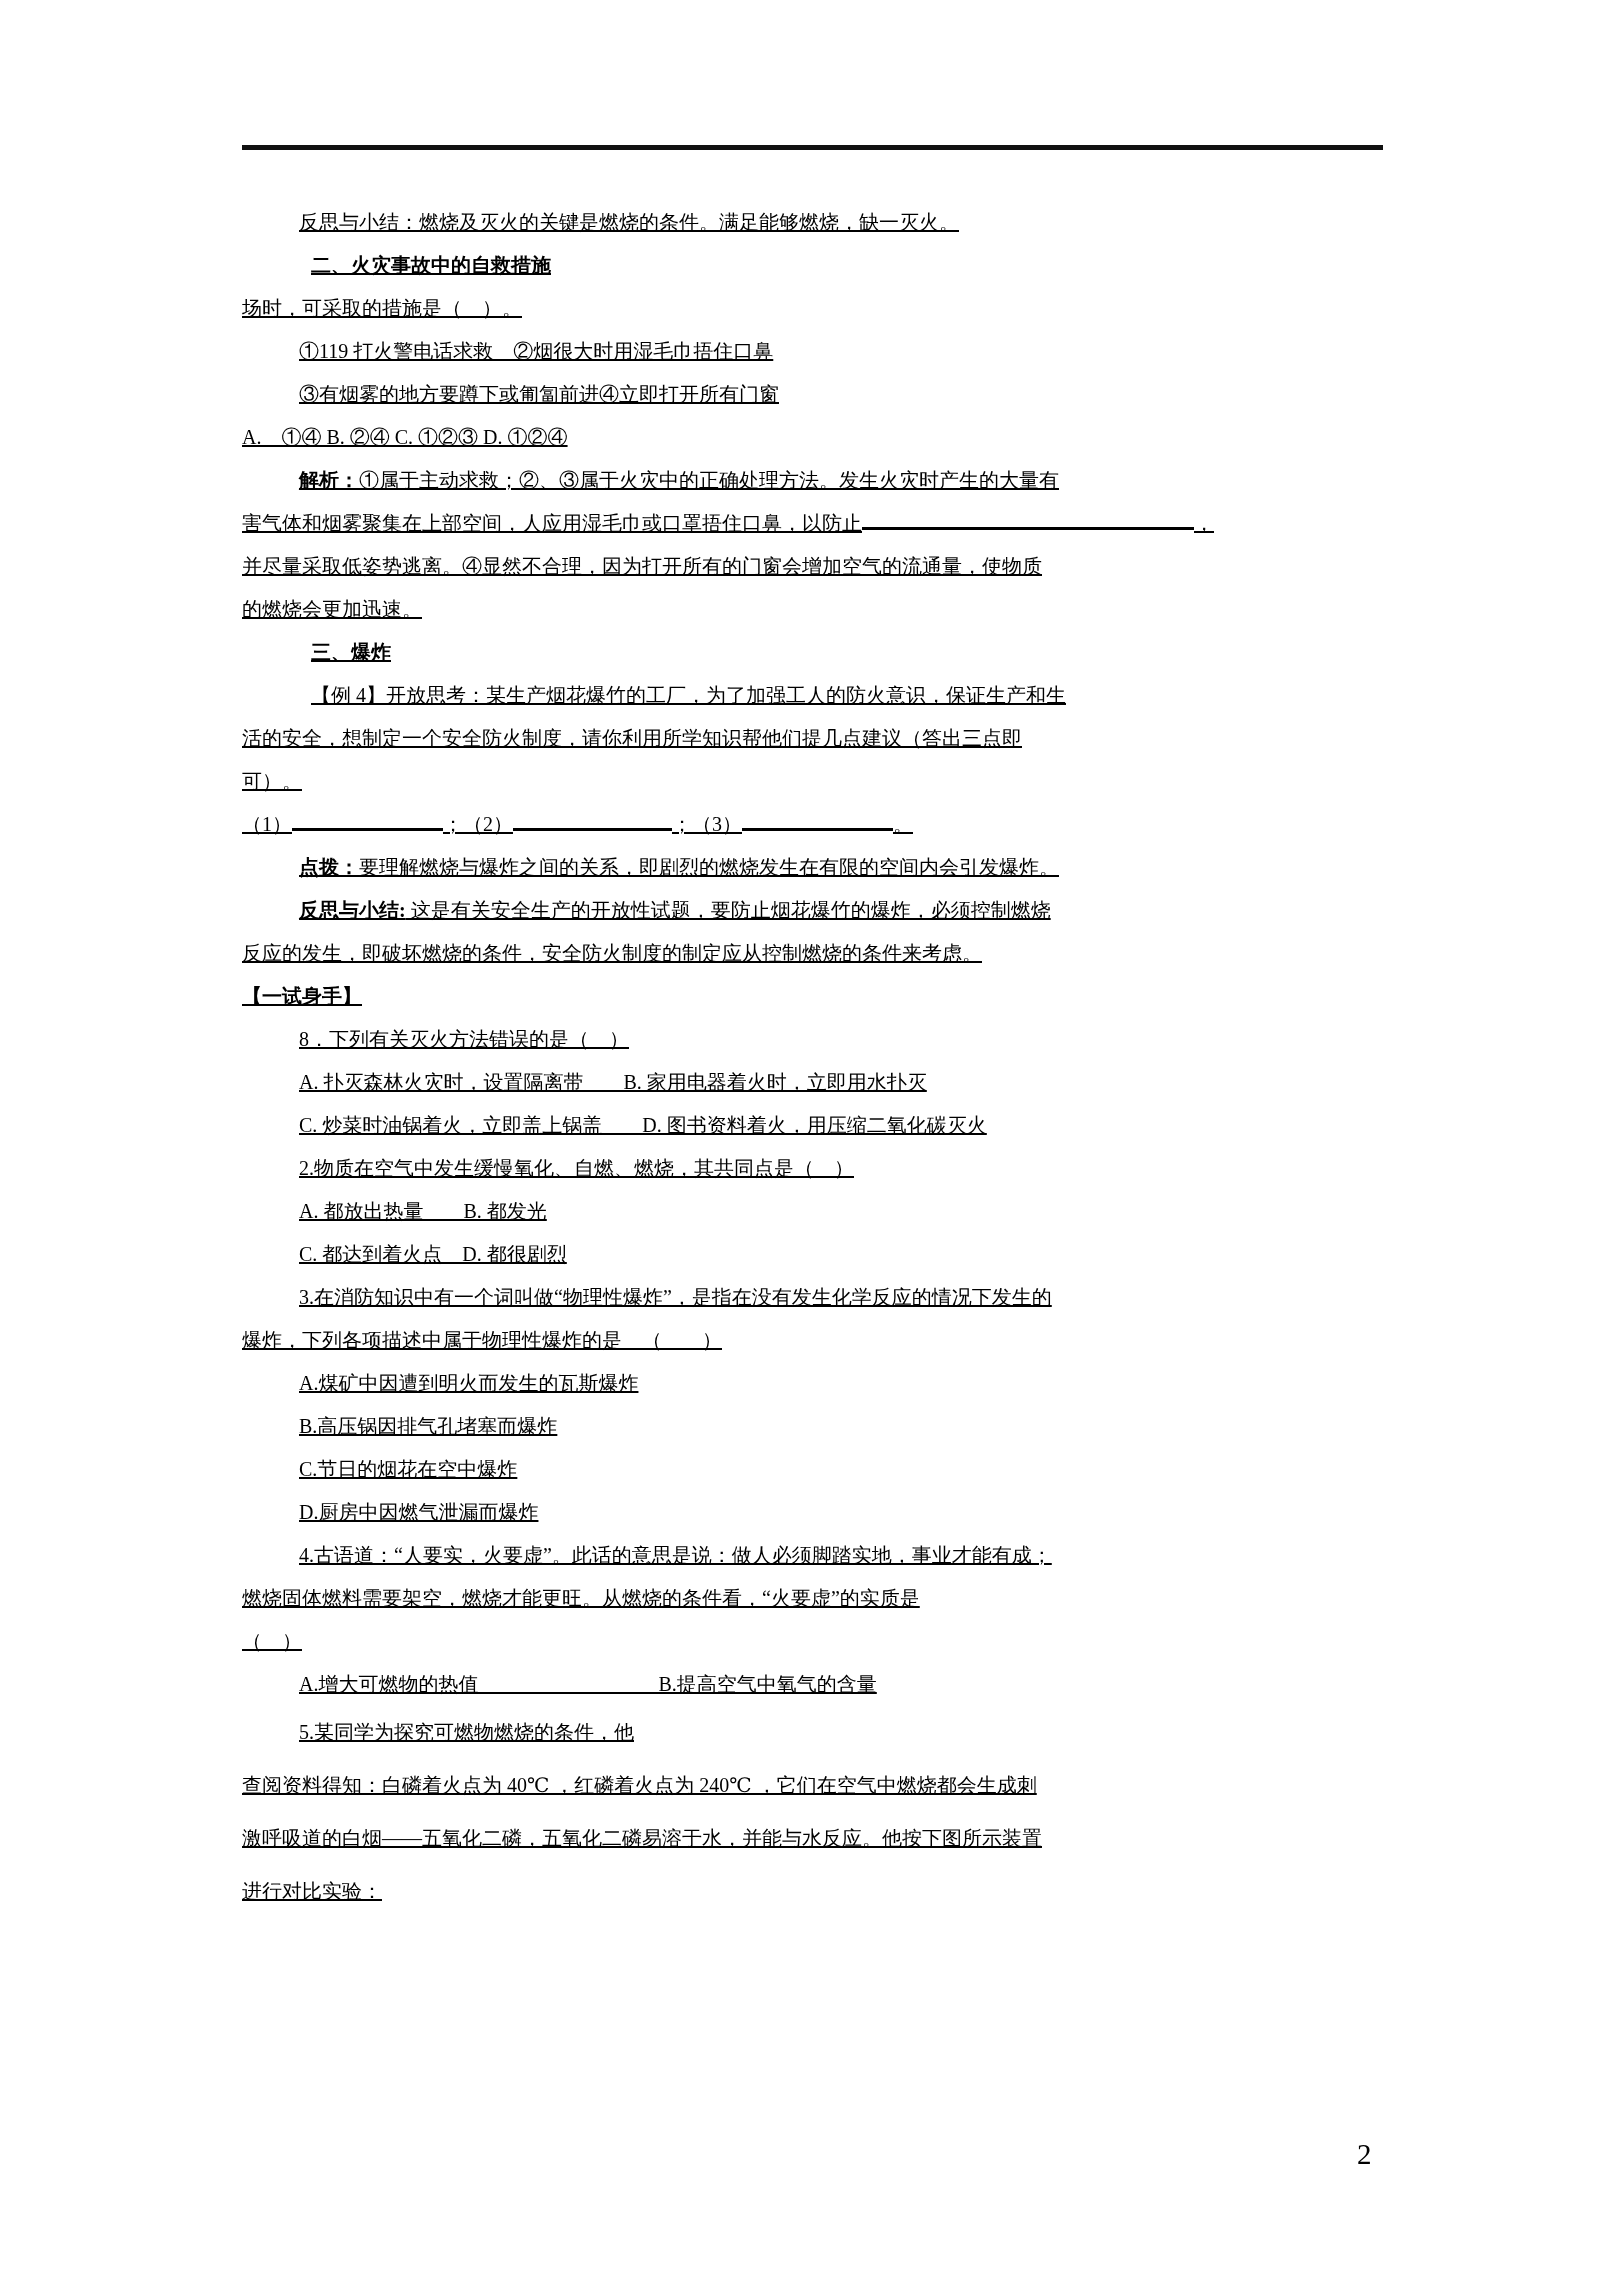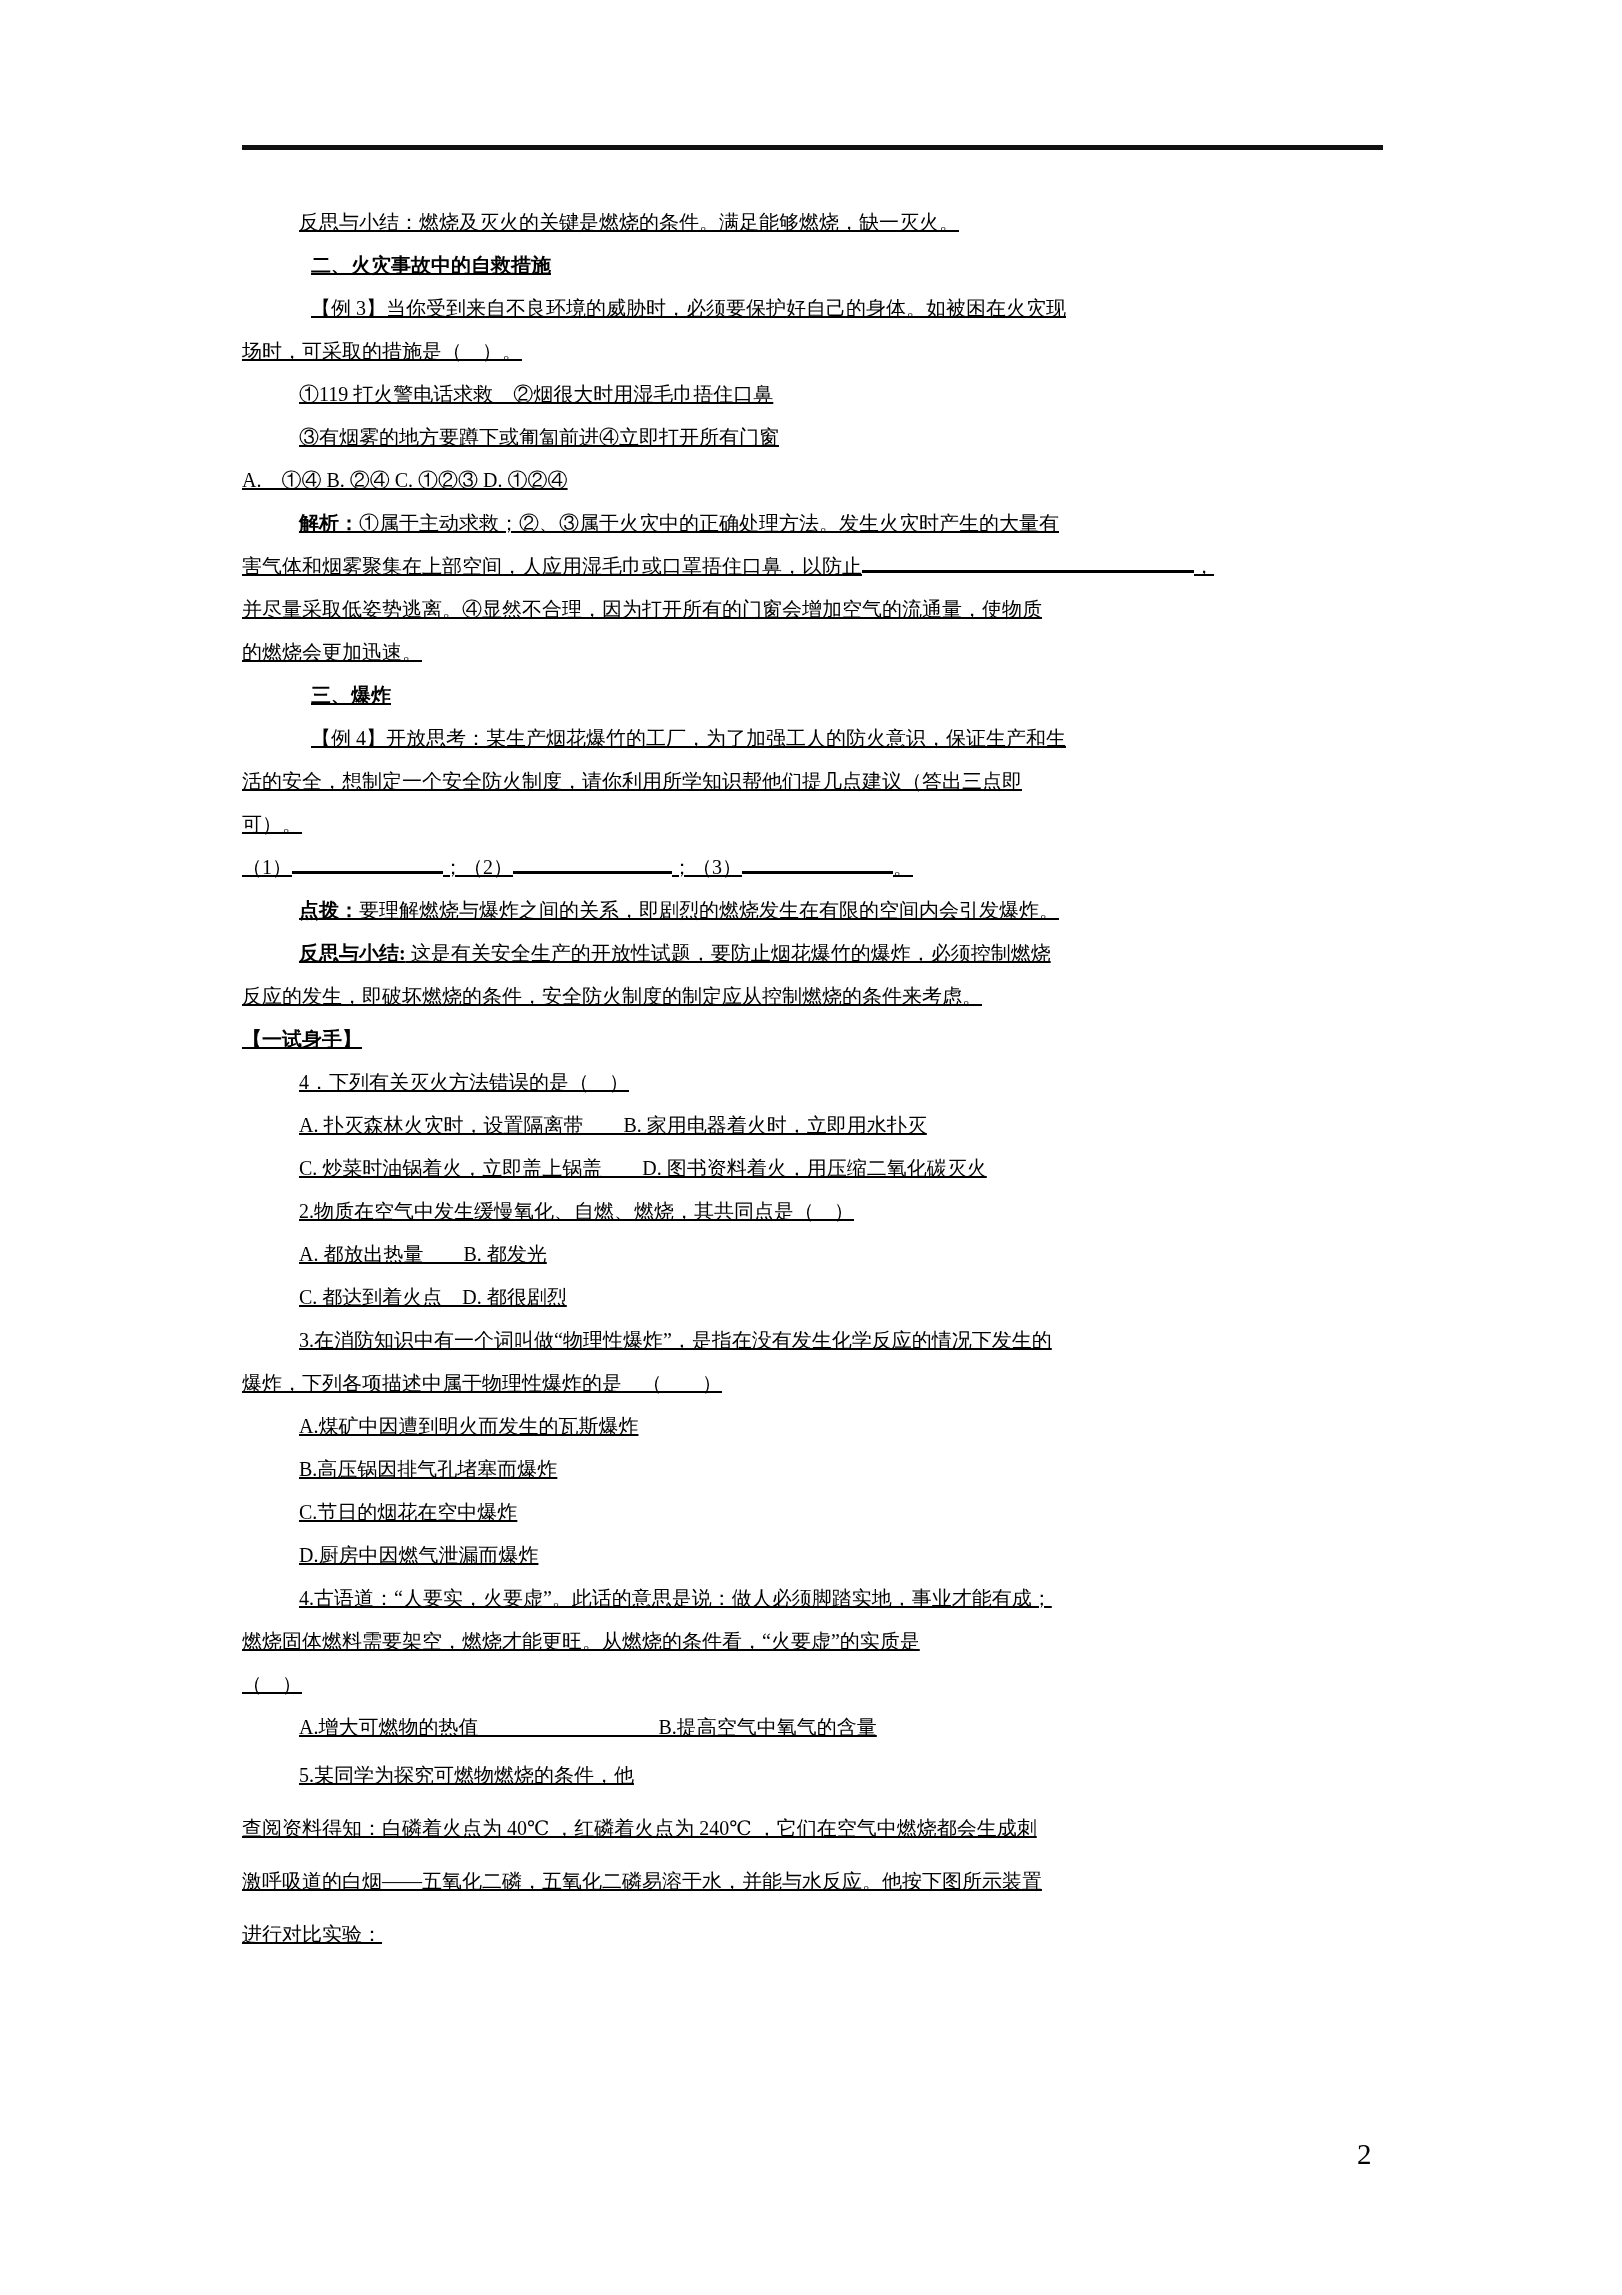--- a/index.html
+++ b/index.html
@@ -46,39 +46,38 @@
   }
 </style>
 </head>
 <body>
 
 <div id="page">
   <div id="header-rule"></div>
   <div id="doc-body">
       <div class="line ind"><span>反思与小结：燃烧及灭火的关键是燃烧的条件。满足能够燃烧，缺一灭火。</span></div>
       <div class="line ind2 b"><span class="bold">二、火灾事故中的自救措施</span></div>
-      <div class="line ind2"><span>【例 3】当你受到来自不良环境的威胁时，必须要保护好自己的身体。如被困在火灾现</span></div>
       <div class="line"><span>场时，可采取的措施是（　）。</span></div>
       <div class="line ind"><span>①119 打火警电话求救　②烟很大时用湿毛巾捂住口鼻</span></div>
       <div class="line ind"><span>③有烟雾的地方要蹲下或匍匐前进④立即打开所有门窗</span></div>
       <div class="line"><span>A.　①④ B. ②④ C. ①②③ D. ①②④</span></div>
       <div class="line ind"><span class="bold">解析：</span><span>①属于主动求救；②、③属于火灾中的正确处理方法。发生火灾时产生的大量有</span></div>
       <div class="line"><span>害气体和烟雾聚集在上部空间，人应用湿毛巾或口罩捂住口鼻，以防止</span><span class="blank" style="width: 332px;"></span><span>，</span></div>
       <div class="line"><span>并尽量采取低姿势逃离。④显然不合理，因为打开所有的门窗会增加空气的流通量，使物质</span></div>
       <div class="line"><span>的燃烧会更加迅速。</span></div>
       <div class="line ind2 b"><span class="bold">三、爆炸</span></div>
       <div class="line ind2"><span>【例 4】开放思考：某生产烟花爆竹的工厂，为了加强工人的防火意识，保证生产和生</span></div>
       <div class="line"><span>活的安全，想制定一个安全防火制度，请你利用所学知识帮他们提几点建议（答出三点即</span></div>
       <div class="line"><span>可）。</span></div>
       <div class="line"><span>（1）</span><span class="blank" style="width: 151px;"></span><span>；（2）</span><span class="blank" style="width: 159px;"></span><span>；（3）</span><span class="blank" style="width: 151px;"></span><span>。</span></div>
       <div class="line ind"><span class="bold">点拨：</span><span>要理解燃烧与爆炸之间的关系，即剧烈的燃烧发生在有限的空间内会引发爆炸。</span></div>
       <div class="line ind"><span class="bold">反思与小结:</span><span> 这是有关安全生产的开放性试题，要防止烟花爆竹的爆炸，必须控制燃烧</span></div>
       <div class="line"><span>反应的发生，即破坏燃烧的条件，安全防火制度的制定应从控制燃烧的条件来考虑。</span></div>
       <div class="line b"><span class="bold">【一试身手】</span></div>
-      <div class="line ind"><span>4．下列有关灭火方法错误的是（　）</span></div>
+      <div class="line ind"><span>8．下列有关灭火方法错误的是（　）</span></div>
       <div class="line ind"><span>A. 扑灭森林火灾时，设置隔离带　　B. 家用电器着火时，立即用水扑灭</span></div>
       <div class="line ind"><span>C. 炒菜时油锅着火，立即盖上锅盖　　D. 图书资料着火，用压缩二氧化碳灭火</span></div>
       <div class="line ind"><span>2.物质在空气中发生缓慢氧化、自燃、燃烧，其共同点是（　）</span></div>
       <div class="line ind"><span>A. 都放出热量　　B. 都发光</span></div>
       <div class="line ind"><span>C. 都达到着火点　D. 都很剧烈</span></div>
       <div class="line ind"><span>3.在消防知识中有一个词叫做“物理性爆炸”，是指在没有发生化学反应的情况下发生的</span></div>
       <div class="line"><span>爆炸，下列各项描述中属于物理性爆炸的是　（　　）</span></div>
       <div class="line ind"><span>A.煤矿中因遭到明火而发生的瓦斯爆炸</span></div>
       <div class="line ind"><span>B.高压锅因排气孔堵塞而爆炸</span></div>
       <div class="line ind"><span>C.节日的烟花在空中爆炸</span></div>

